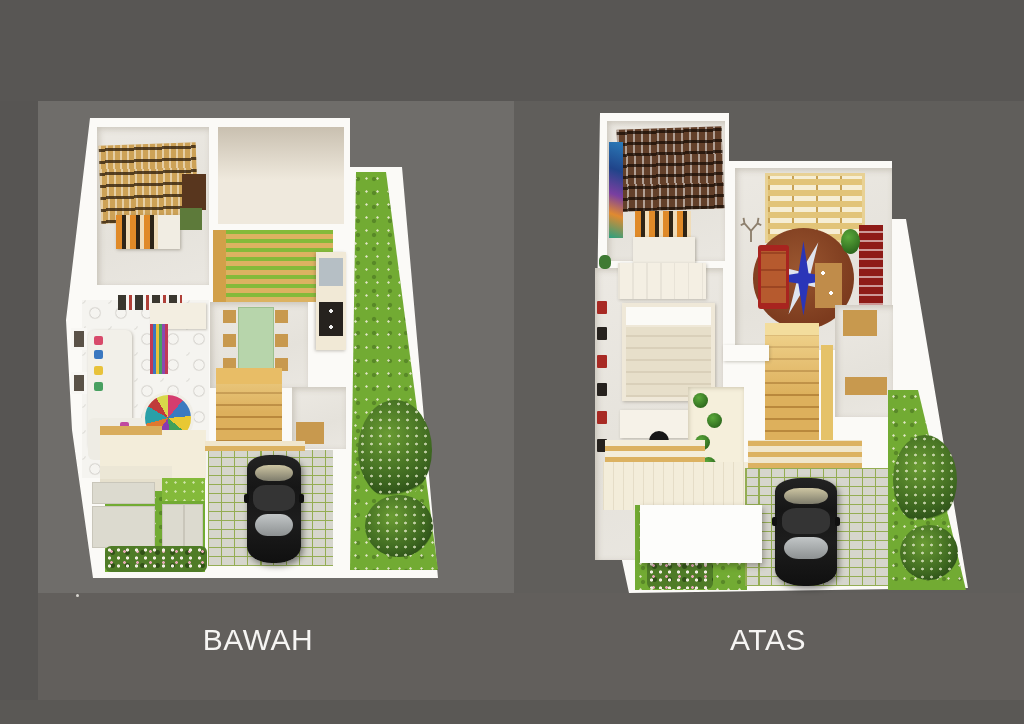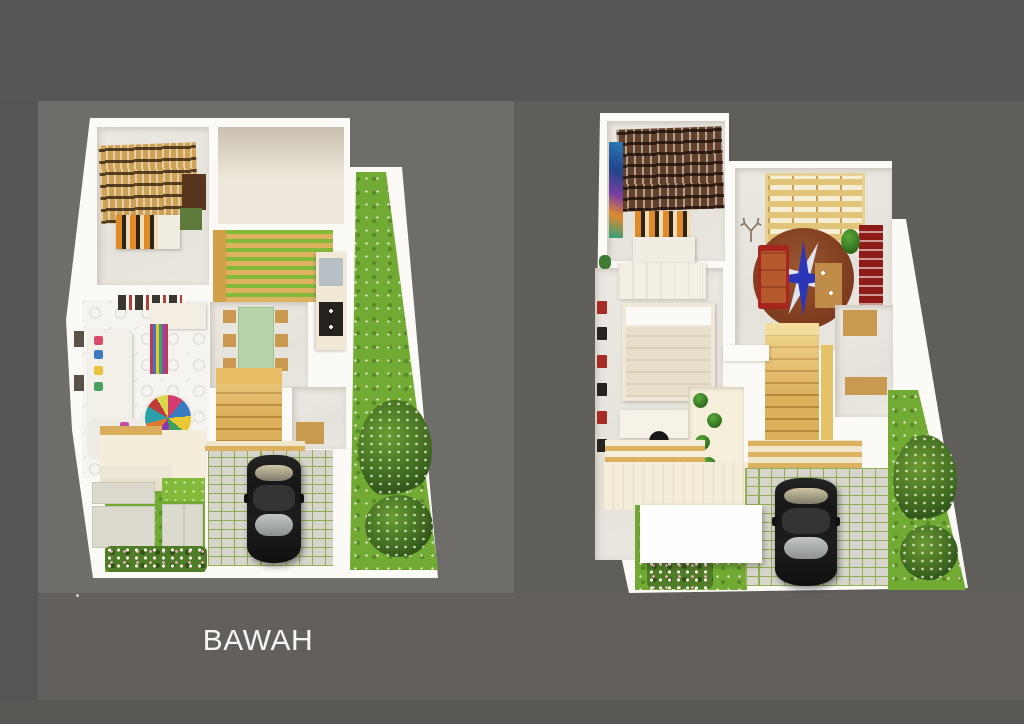--- a/index.html
+++ b/index.html
@@ -224,14 +224,15 @@
       <div class="ws"></div>
       <div class="roof"></div>
       <div class="rw"></div>
       <div class="mir" style="left:-3px"></div>
       <div class="mir" style="right:-3px"></div>
     </div>
     <div class="a" style="left:65px;top:400px;width:122px;height:58px;background:#fdfdfb;box-shadow:2px 3px 6px rgba(40,35,30,.35)"></div>
   </section>
 
   <div class="label" style="left:158px;top:622px">BAWAH</div>
+  <div class="label" style="left:668px;top:622px">ATAS</div>
   <div class="a" style="left:76px;top:594px;width:3px;height:3px;border-radius:50%;background:#d8d6d0"></div>
 </div>
 
 </body></html>

